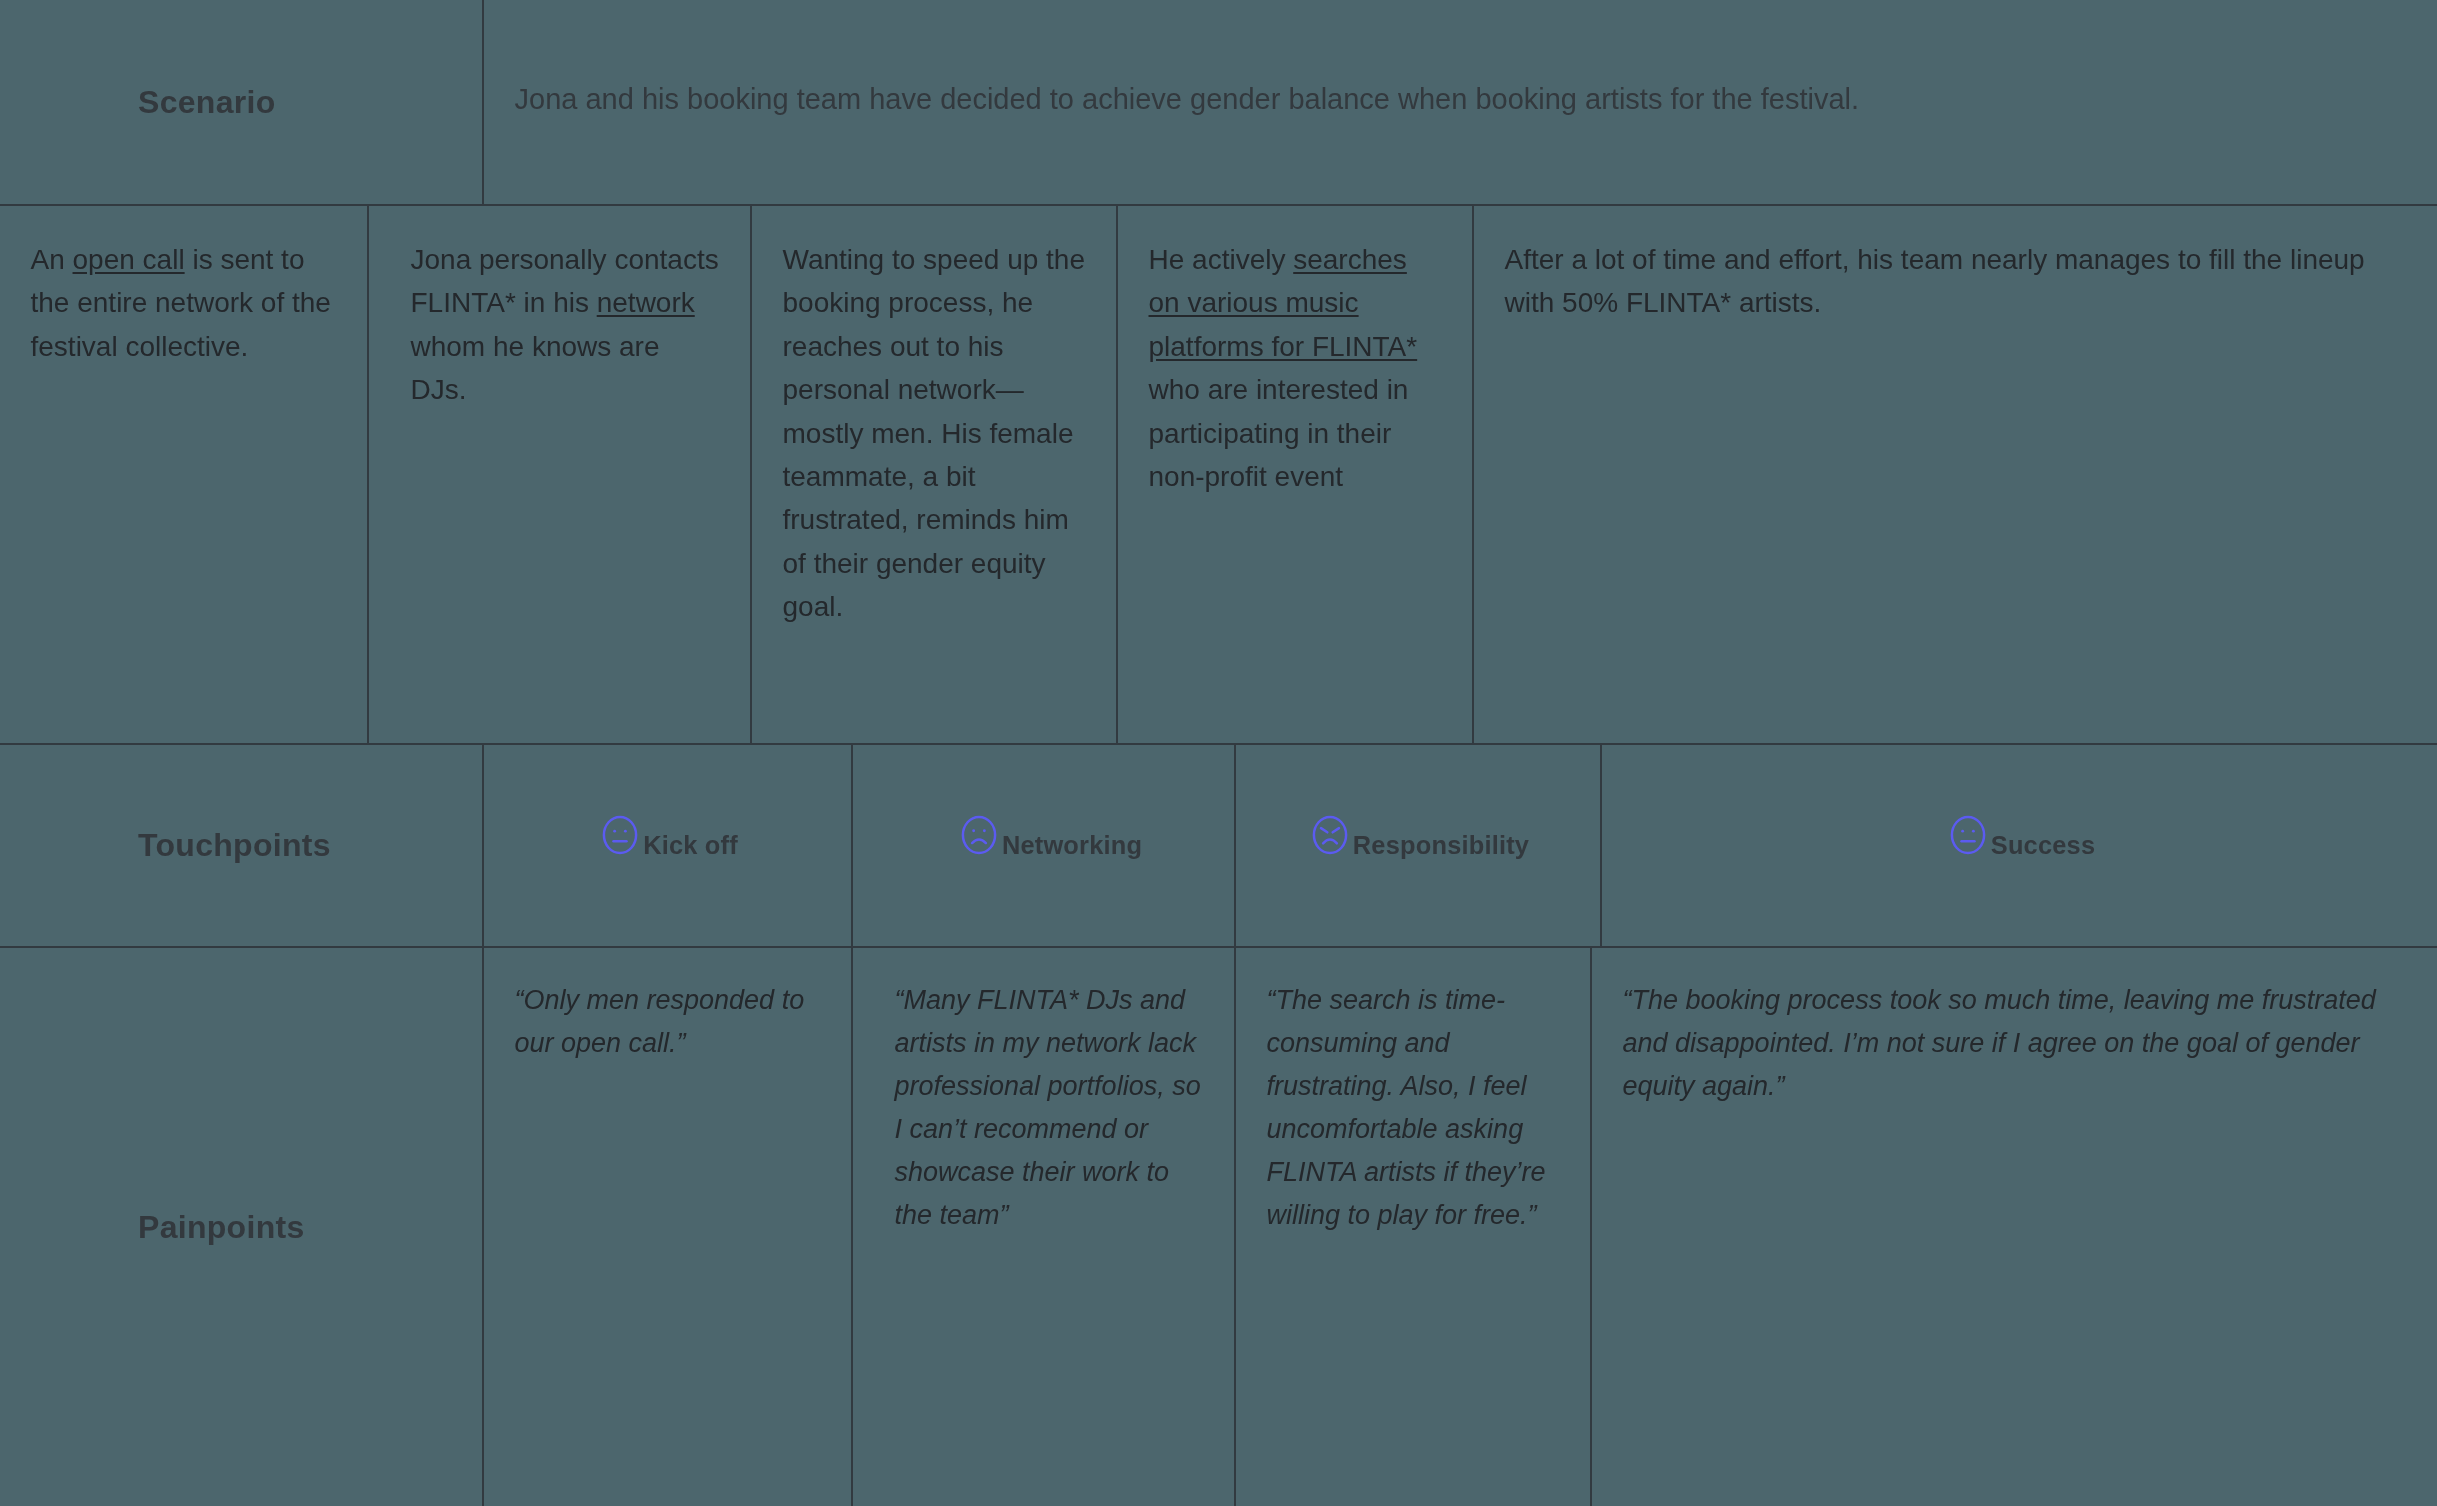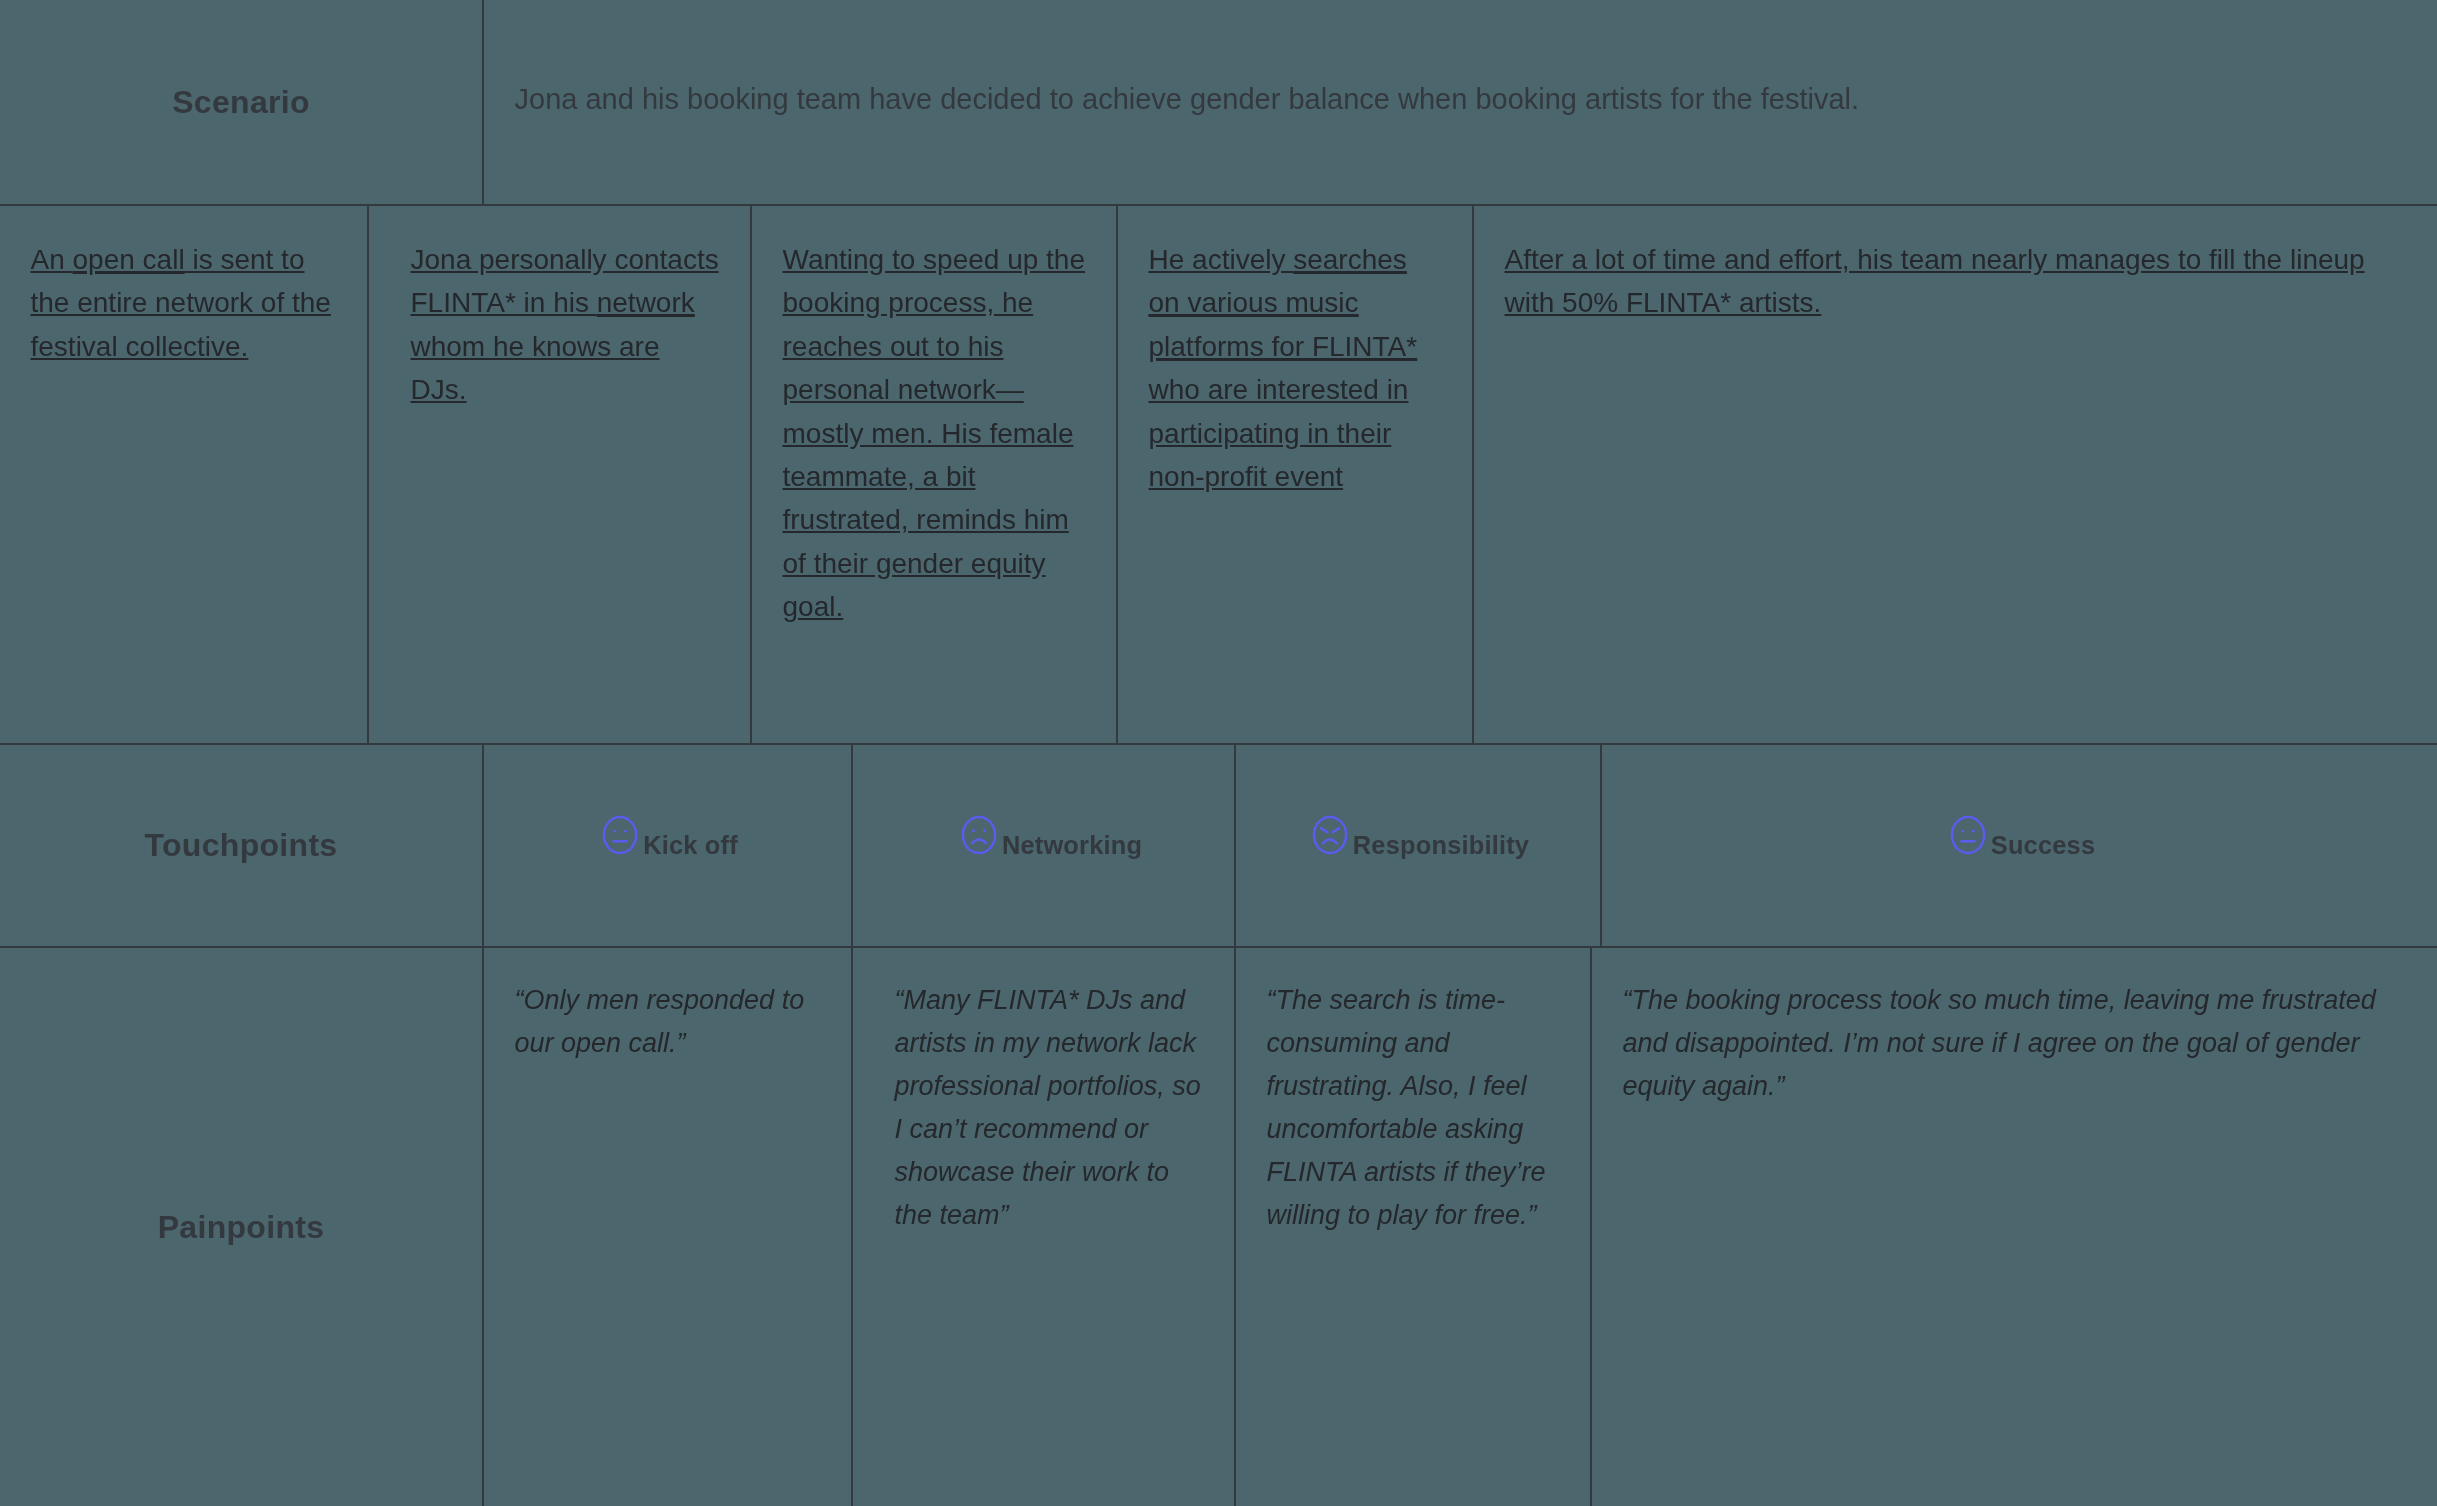--- a/index.html
+++ b/index.html
@@ -38,21 +38,21 @@
   .row.row-painpoints { flex: 1 1 auto; border-bottom: none; }
 
   
   .row-label {
     width: 484px;
     flex: 0 0 484px;
     box-sizing: border-box;
     border-right: 2.5px solid #323a40;
     display: flex;
     align-items: center;
-    justify-content: center;
+    padding-left: 138px;
   }
   .row-label-text {
     font-size: 32px;
     font-weight: 700;
     letter-spacing: 0.3px;
     color: #33393e;
     line-height: 1.2;
   }
 
   
@@ -87,21 +87,20 @@
   .cell.c1 { flex: 0 0 369px; }
   .cell.c2 { flex: 0 0 372px; margin-left: 11px; }
   .cell.c3 { flex: 0 0 366px; }
   .cell.c4 { flex: 0 0 356px; }
   .cell.c5 { flex: 1 1 auto; }
 
   .action-text {
     font-size: 28px;
     line-height: 1.55;
     color: #24282c;
-    text-decoration: underline;
   }
   .action-text u { text-decoration: underline; text-underline-offset: 3.4px; }
 
   
   .row-touchpoints .cell {
     padding: 0;
     display: flex;
     flex-direction: row;
     align-items: center;
     justify-content: center;

